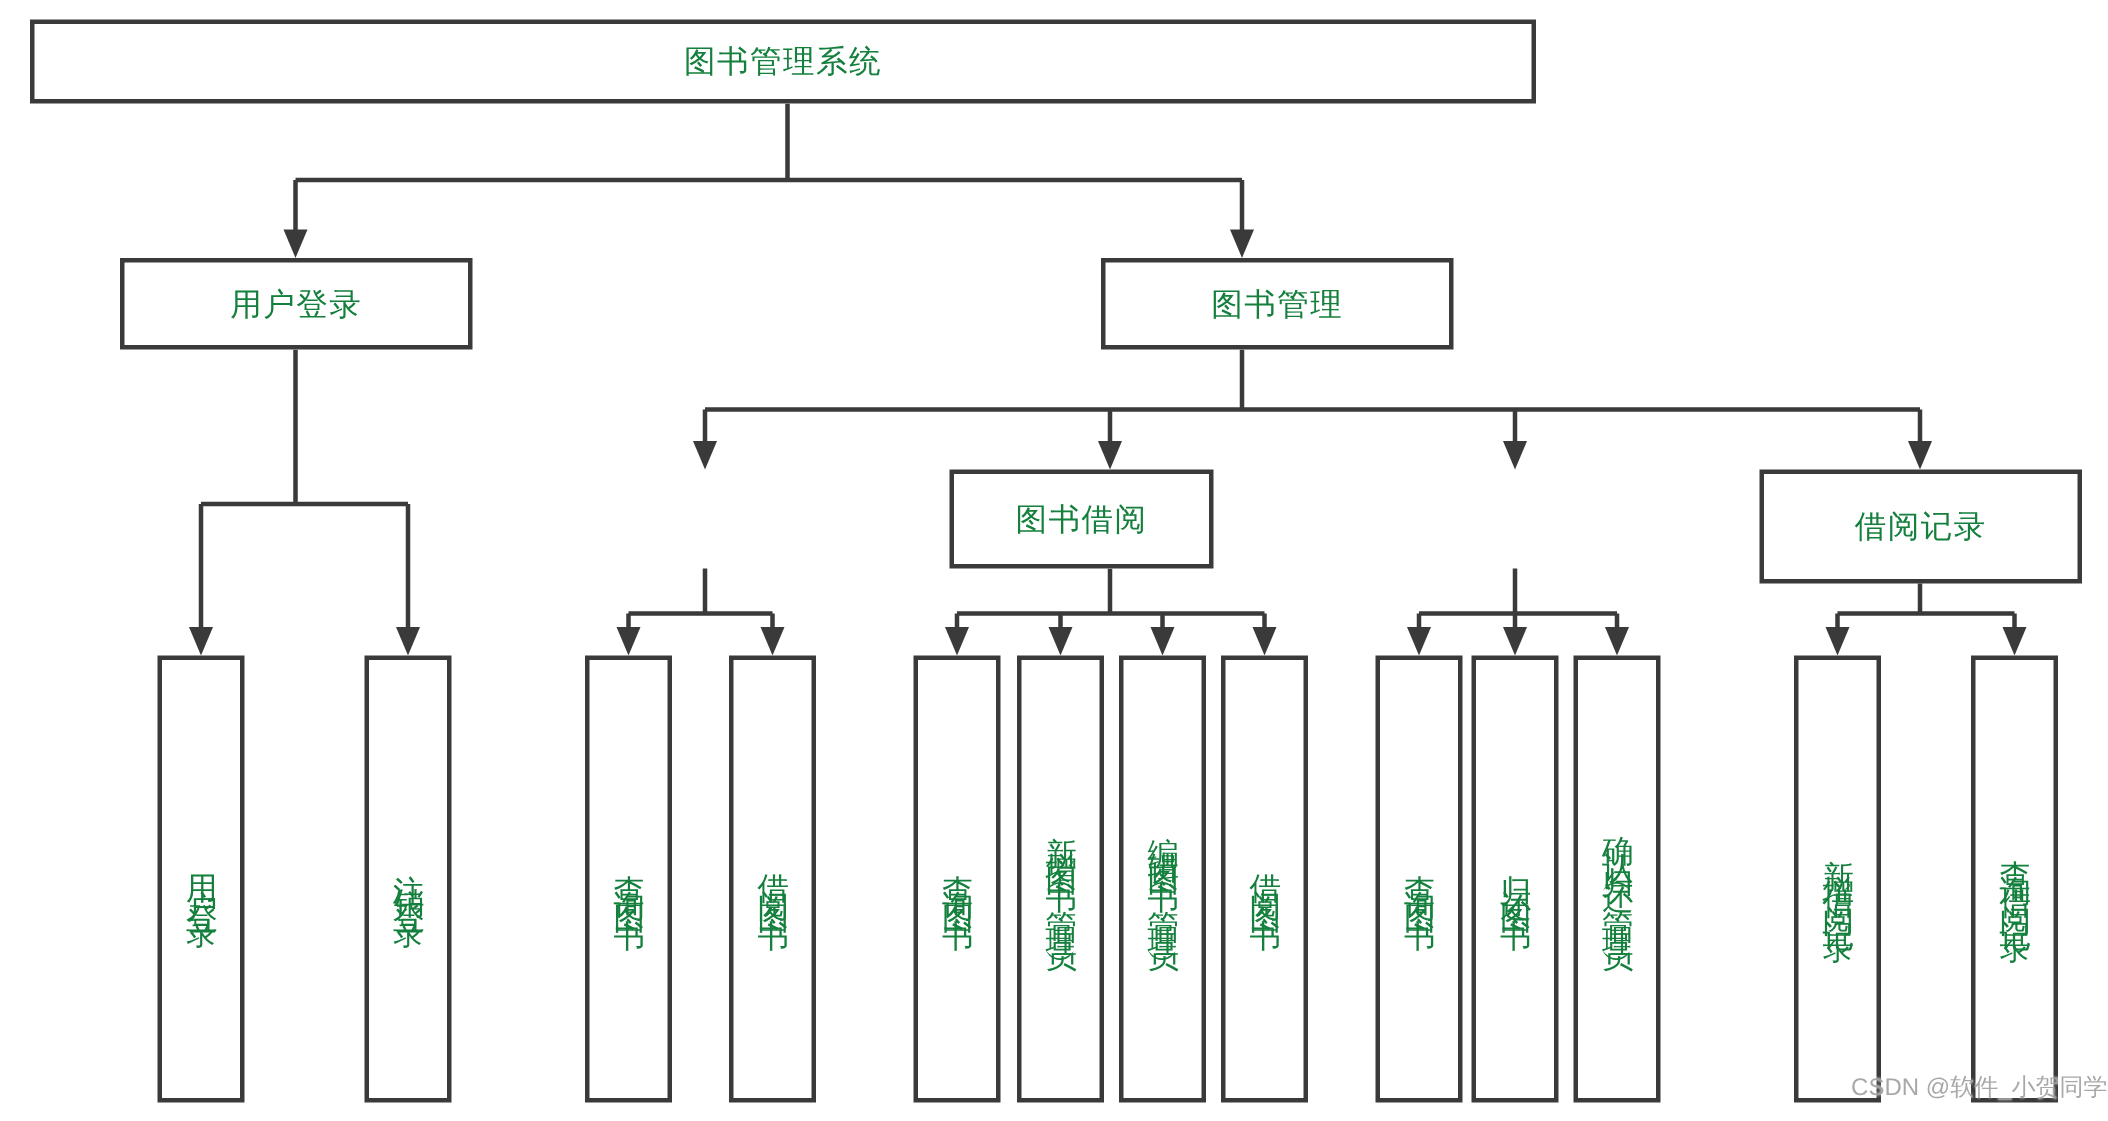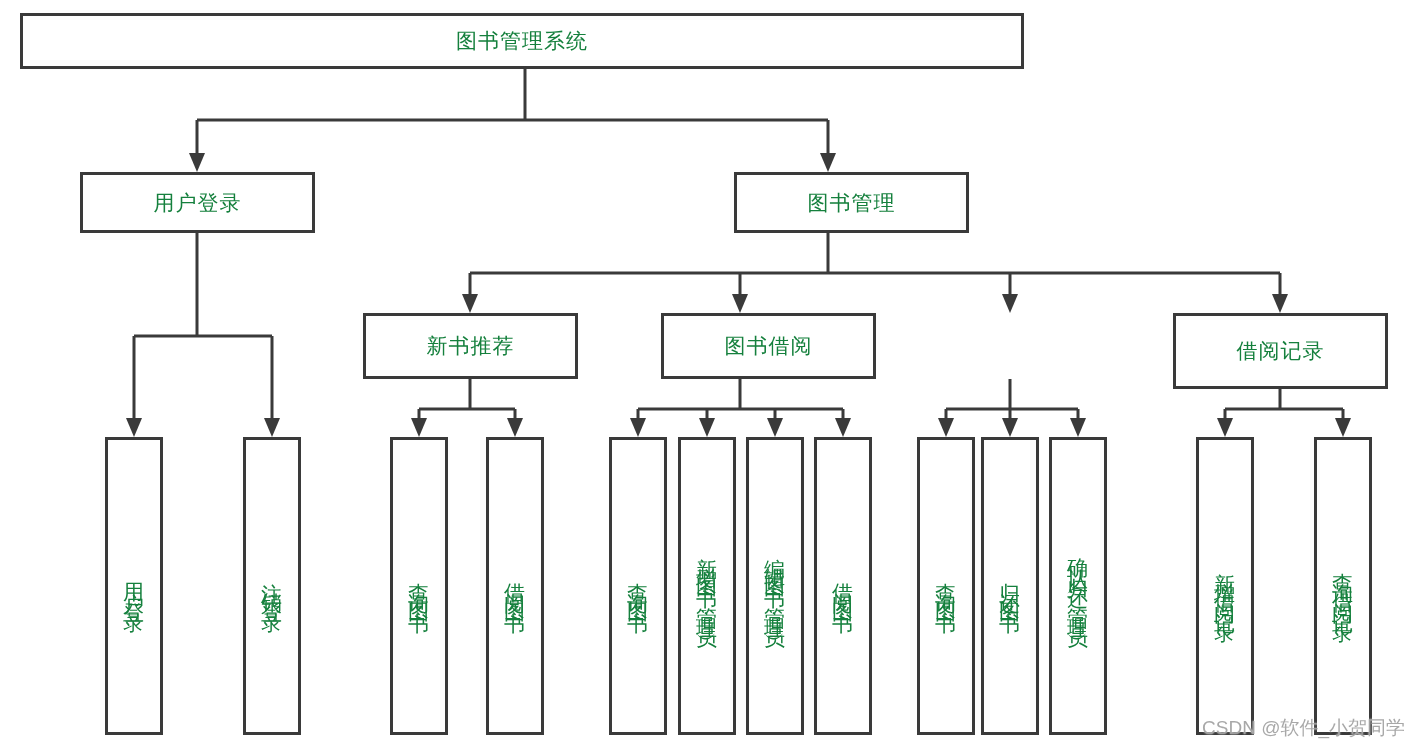--- a/index.html
+++ b/index.html
@@ -34,21 +34,21 @@
     letter-spacing: 10px;
     line-height: 1;
     white-space: nowrap;
   }
   .watermark {
     position: absolute;
     left: 1183px;
     top: 715px;
     width: 222px;
     text-align: right;
-    font-size: 19px;
+    font-size: 16px;
     color: rgba(158,158,158,0.9);
     text-shadow: 0 0 2px #ffffff;
     white-space: nowrap;
     pointer-events: none;
   }
 </style>
 </head>
 <body>
 
 <div class="stage">
@@ -97,24 +97,21 @@
     <span>图书管理系统</span>
   </div>
 
   <div class="box hbox" style="left:80px; top:172px; width:235px; height:61px;">
     <span>用户登录</span>
   </div>
   <div class="box hbox" style="left:710px; top:172px; width:235px; height:61px;margin-left:24px;">
     <span>图书管理</span>
   </div>
 
-  <div class="box hbox" style="left:363px; top:313px; width:215px; height:66px;">
-    <span>新书推荐</span>
-  </div>
-  <div class="box hbox" style="left:633px; top:313px; width:215px; height:66px;margin-left:28px;">
+  <div class="box hbox" style="left:633px; top:313px; width:176px; height:66px;">
     <span>图书借阅</span>
   </div>
   <div class="box hbox" style="left:1173px; top:313px; width:215px; height:76px;">
     <span>借阅记录</span>
   </div>
 
   <div class="box vbox" style="left:105px; top:437px; width:58px; height:298px;">
     <span>用户登录</span>
   </div>
   <div class="box vbox" style="left:243px; top:437px; width:58px; height:298px;">

